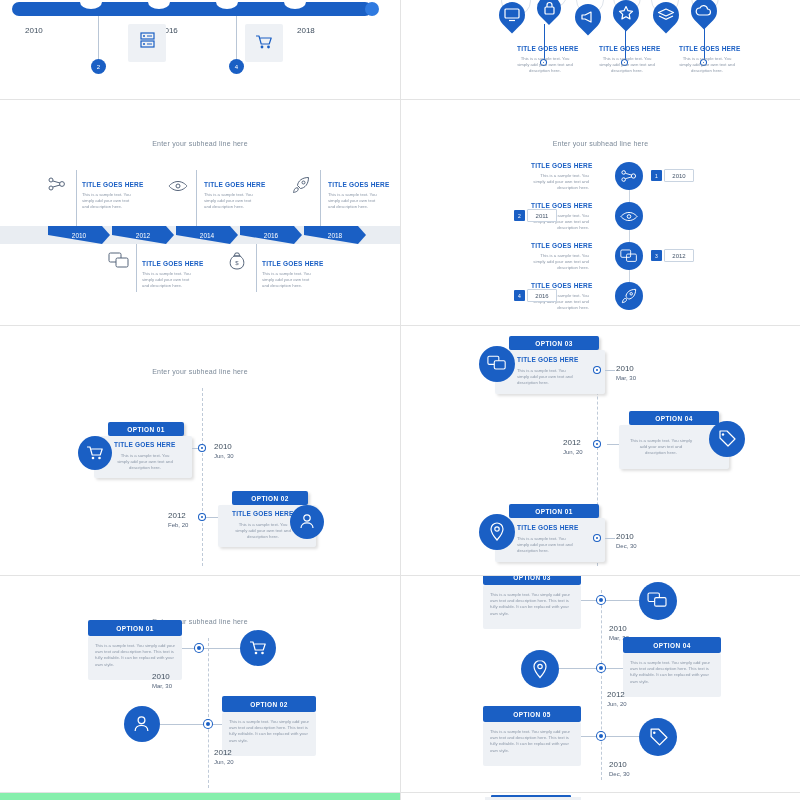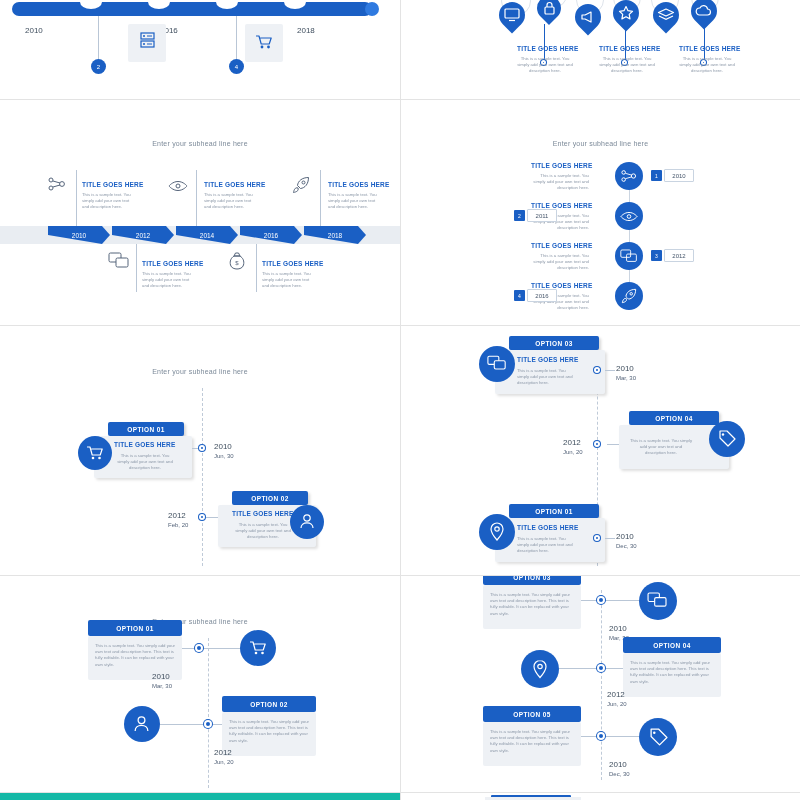--- a/index.html
+++ b/index.html
@@ -6,21 +6,21 @@
   html, body {
     margin: 0; padding: 0;
     width: 800px; height: 800px;
     background: #ffffff;
     font-family: "Liberation Sans", sans-serif;
     overflow: hidden;
   }
   #page {
     position: relative;
     width: 800px; height: 800px;
-    background: #14b8a6;
+    background: #86efac;
   }
   
   .slide {
     position: absolute;
     background: #ffffff;
     overflow: hidden;
   }
   .divider-h {
     position: absolute;
     left: 0; width: 800px; height: 1px;

